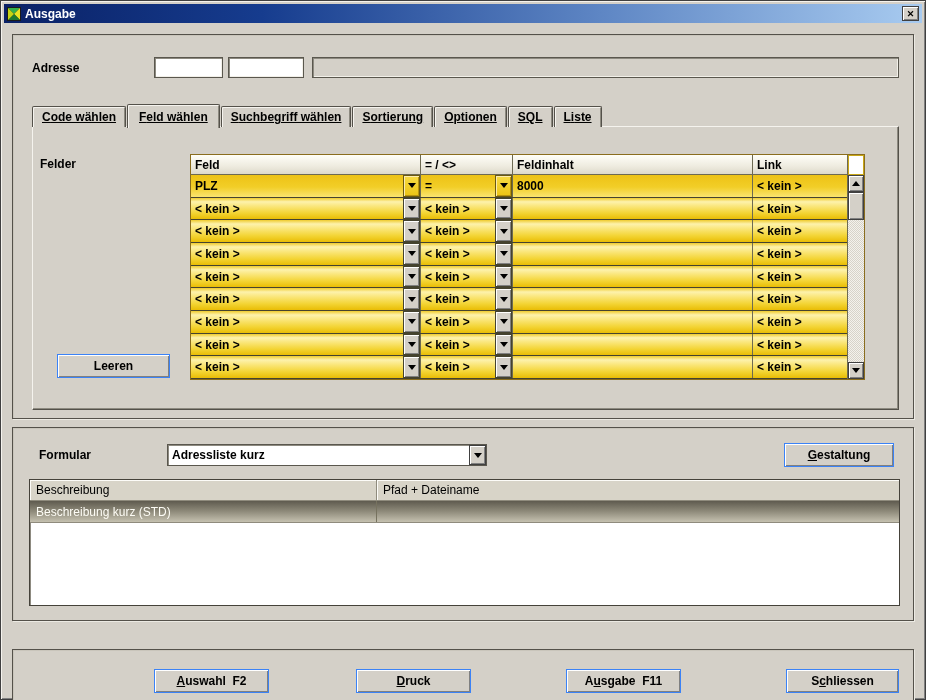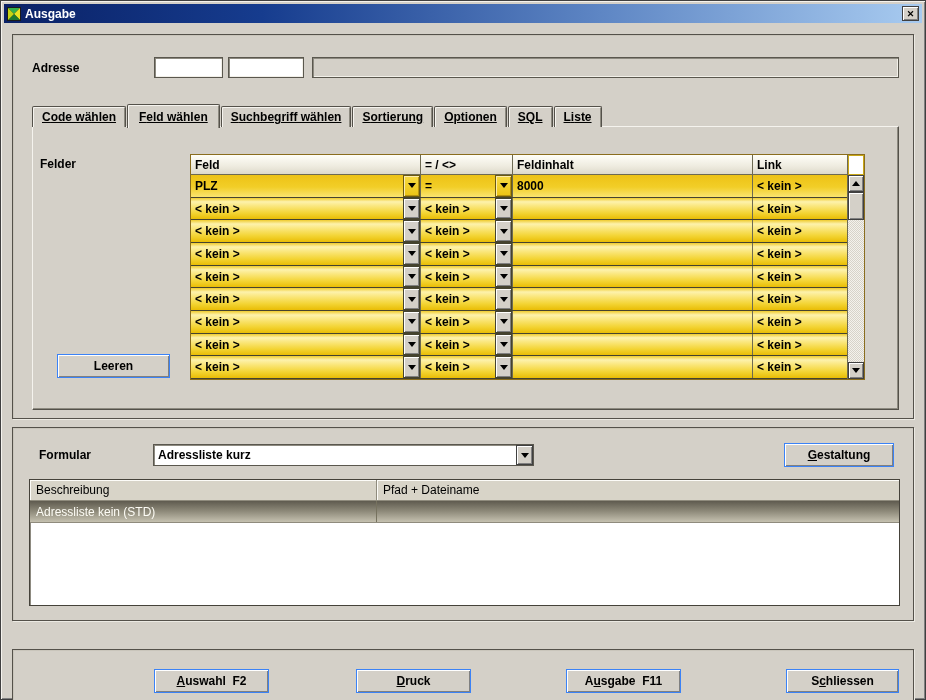--- a/index.html
+++ b/index.html
@@ -416,38 +416,38 @@
 
       <div class="btn" style="left:24px;top:227px;width:113px;height:24px;">
         <span>Leeren</span>
       </div>
     </div>
   </div>
 
   <div class="panel" id="panel-mid">
     <span class="lbl" style="left:26px;top:20px;">Formular</span>
 
-    <div class="combo" style="left:140px;top:16px;width:381px;height:22px;">
+    <div class="combo" style="left:154px;top:16px;width:320px;height:22px;">
       <span>Adressliste kurz</span>
       <span class="ddbtn">
           <span class="tri-down"></span>
         </span>
     </div>
 
     <div class="btn" style="left:771px;top:15px;width:110px;height:24px;">
       <span><span></span><u>G</u><span>estaltung</span></span>
     </div>
 
     <div class="files">
       <div class="files-head">
         <div class="fh-cell fh-c1">Beschreibung</div>
         <div class="fh-cell fh-c2">Pfad + Dateiname</div>
       </div>
       <div class="files-row">
-        <div class="fr-cell fr-c1">Adressliste kein (STD)</div>
+        <div class="fr-cell fr-c1">Beschreibung kurz (STD)</div>
       </div>
     </div>
   </div>
 
   <div class="panel" id="panel-bottom">
     <div class="btn" style="left:141px;top:19px;width:115px;height:24px;">
       <span style="white-space:pre;"><span></span><u>A</u><span>uswahl  F2</span></span>
     </div>
     <div class="btn" style="left:343px;top:19px;width:115px;height:24px;">
       <span style="white-space:pre;"><span></span><u>D</u><span>ruck</span></span>

